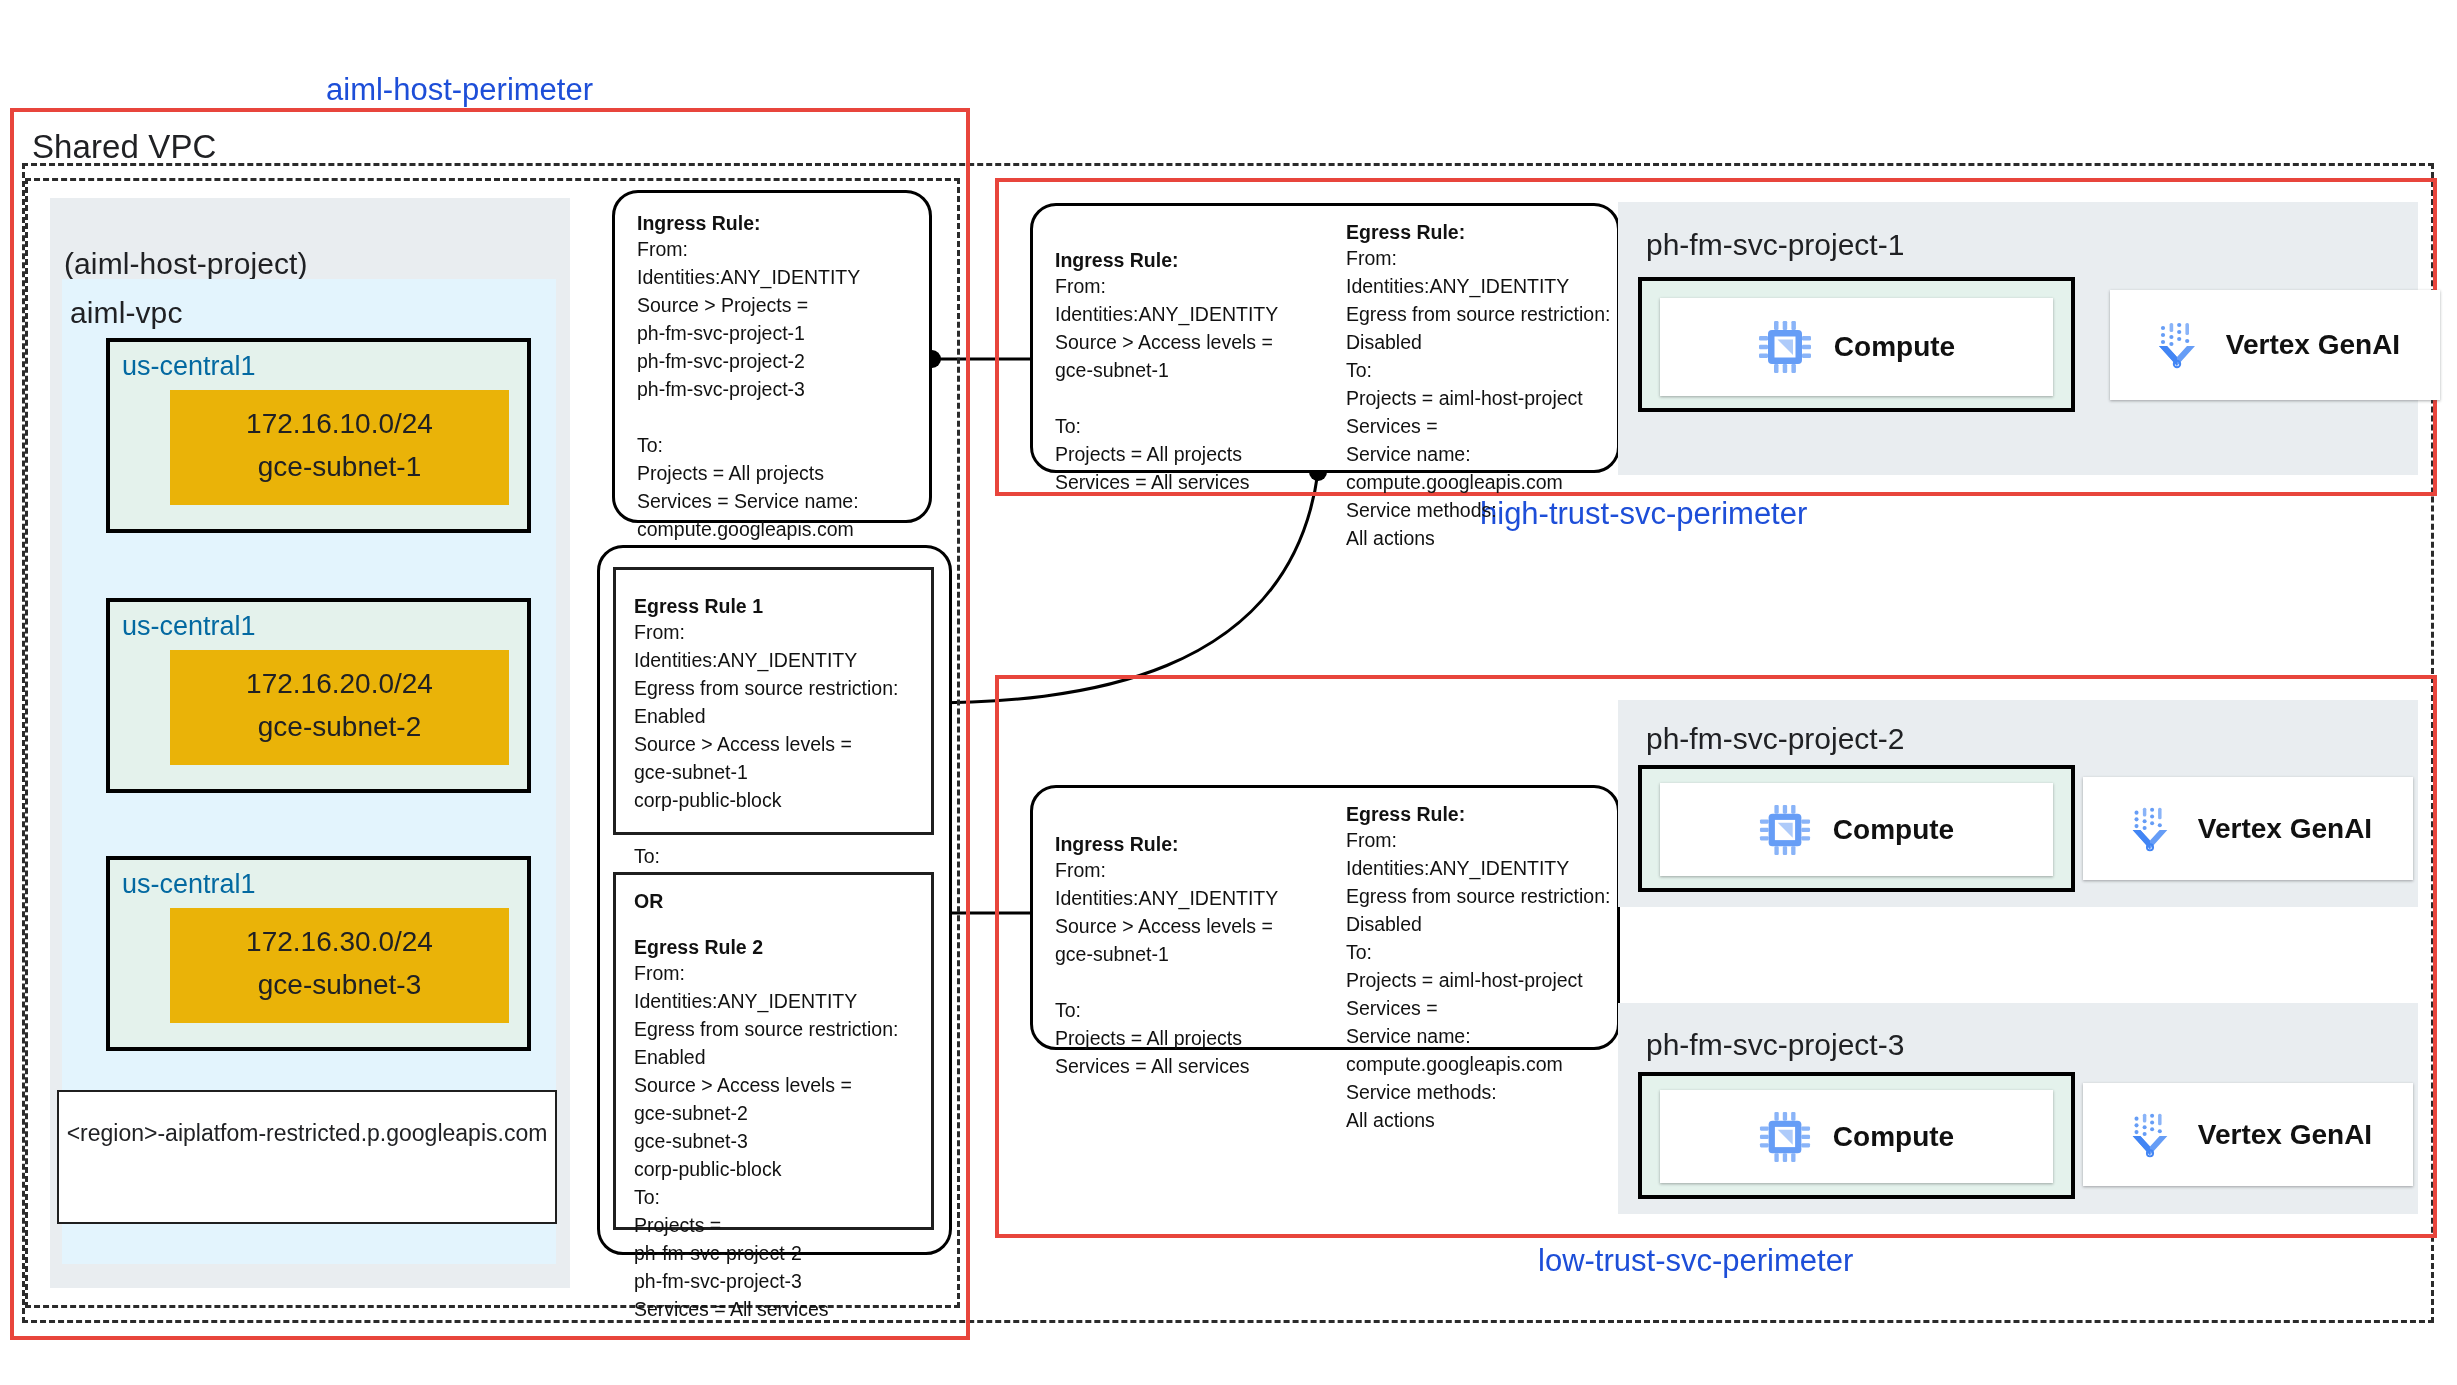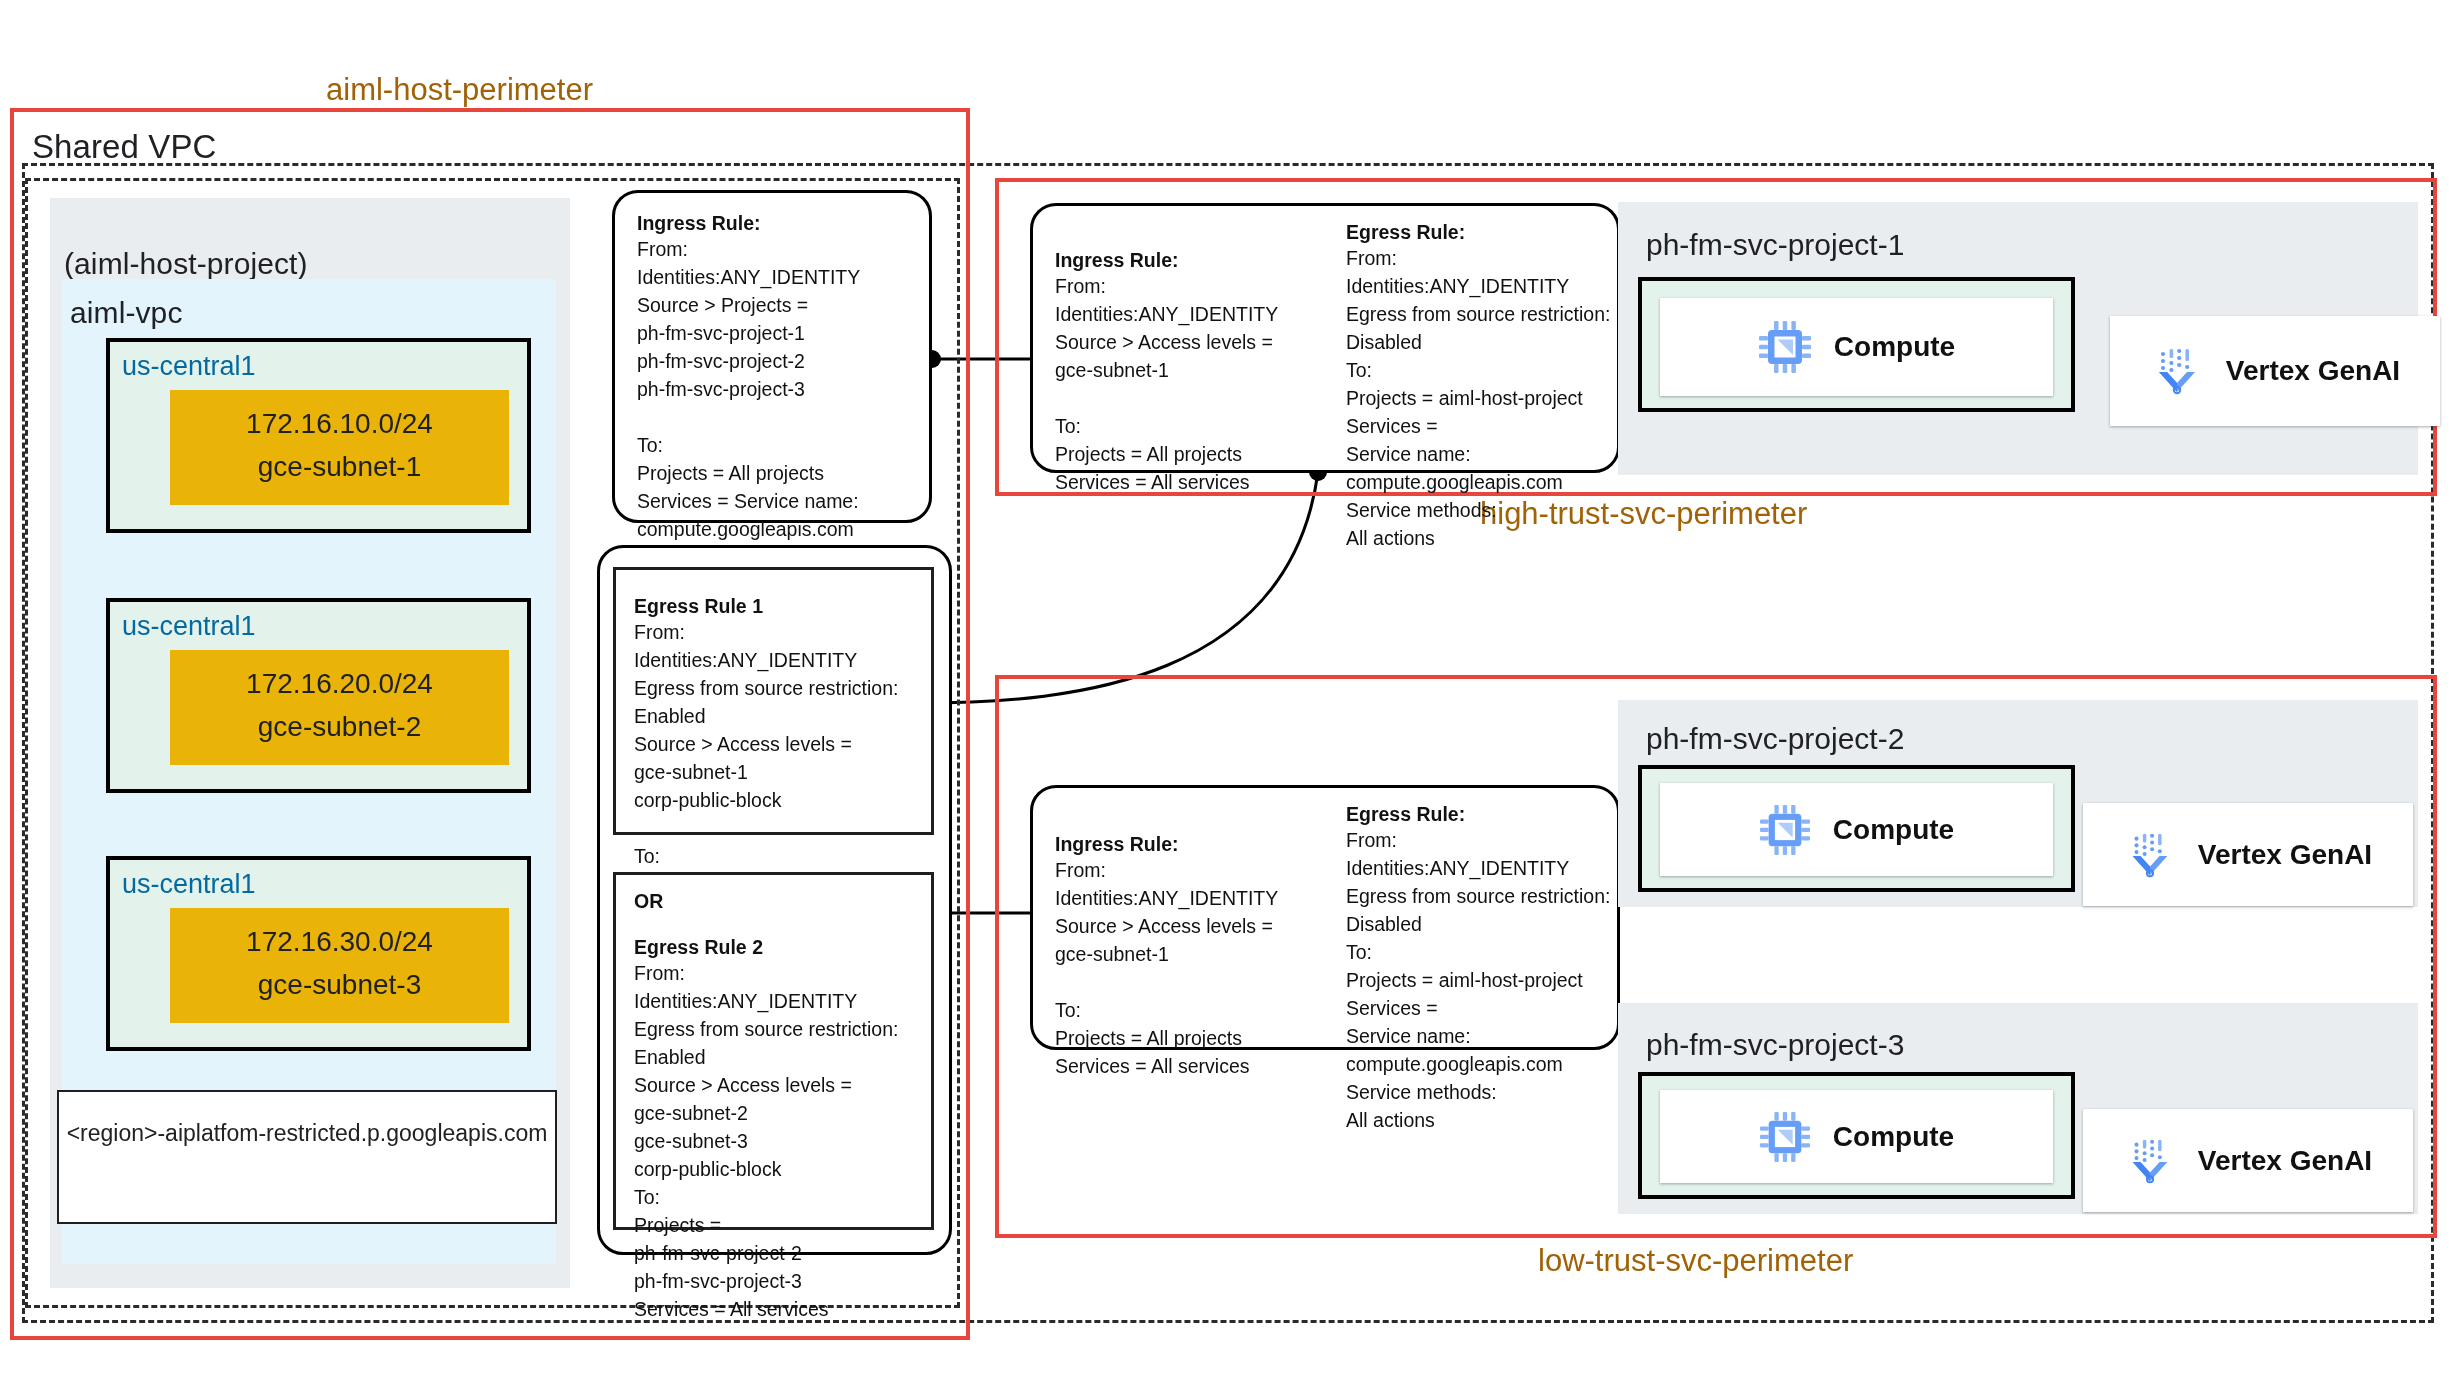--- a/index.html
+++ b/index.html
@@ -23,30 +23,30 @@
   .grey-panel{background:#e9edf0;}
   .vpc-panel{background:#e3f4fd;}
   .region-box{border:4px solid #000000;background:#e4f2ec;}
   .inner-white{background:#eab308;}
   .black-box{border:3px solid #1f1f1f;background:#ffffff;}
   .round-box{border:3px solid #000000;border-radius:26px;background:#ffffff;}
 
   
   .lbl{font-size:30px;color:#202124;letter-spacing:.1px;line-height:1.2;}
   .lbl-sm{font-size:27px;color:#0369a1;line-height:1.25;}
-  .perimeter-title{font-size:31px;color:#a16207;}
+  .perimeter-title{font-size:31px;color:#1d4ed8;}
   .rule{font-size:19.5px;line-height:28px;color:#111111;white-space:pre-line;}
   .rule-head{font-size:19.5px;font-weight:bold;line-height:24px;color:#111111;}
   .subnet-cidr{font-size:28px;color:#202124;text-align:center;line-height:1.55;}
 
   
   .prod-card{
     background:#ffffff;
     box-shadow:0 1px 3px rgba(60,64,67,.30),0 1px 2px rgba(60,64,67,.15);
-    display:flex;align-items:center;justify-content:center;gap:22px;margin-top:26px;
+    display:flex;align-items:center;justify-content:center;gap:22px;
   }
   .prod-label{font-size:28px;font-weight:bold;color:#111;white-space:nowrap;}
   .compute-wrap{border:4px solid #000;background:#e4f2ec;}
   .proj-title{font-size:30px;color:#202124;}
 
   
   .psc-box{border:2px solid #1f1f1f;background:#ffffff;}
   .psc-row{display:flex;align-items:center;justify-content:center;gap:14px;}
   .psc-text{font-size:23px;color:#202124;text-align:center;line-height:1.5;}
 

